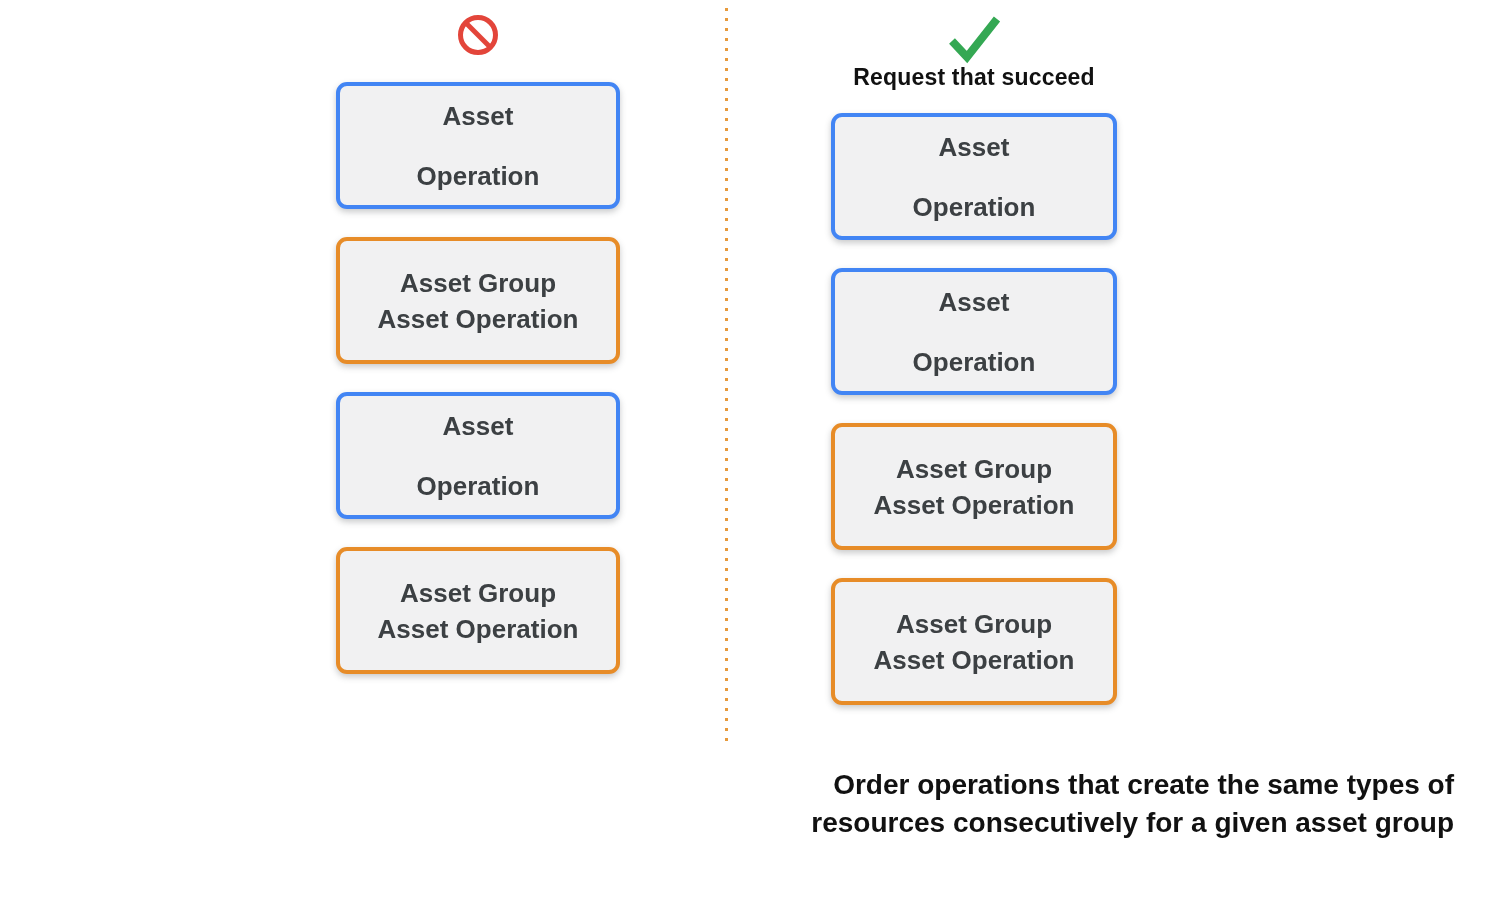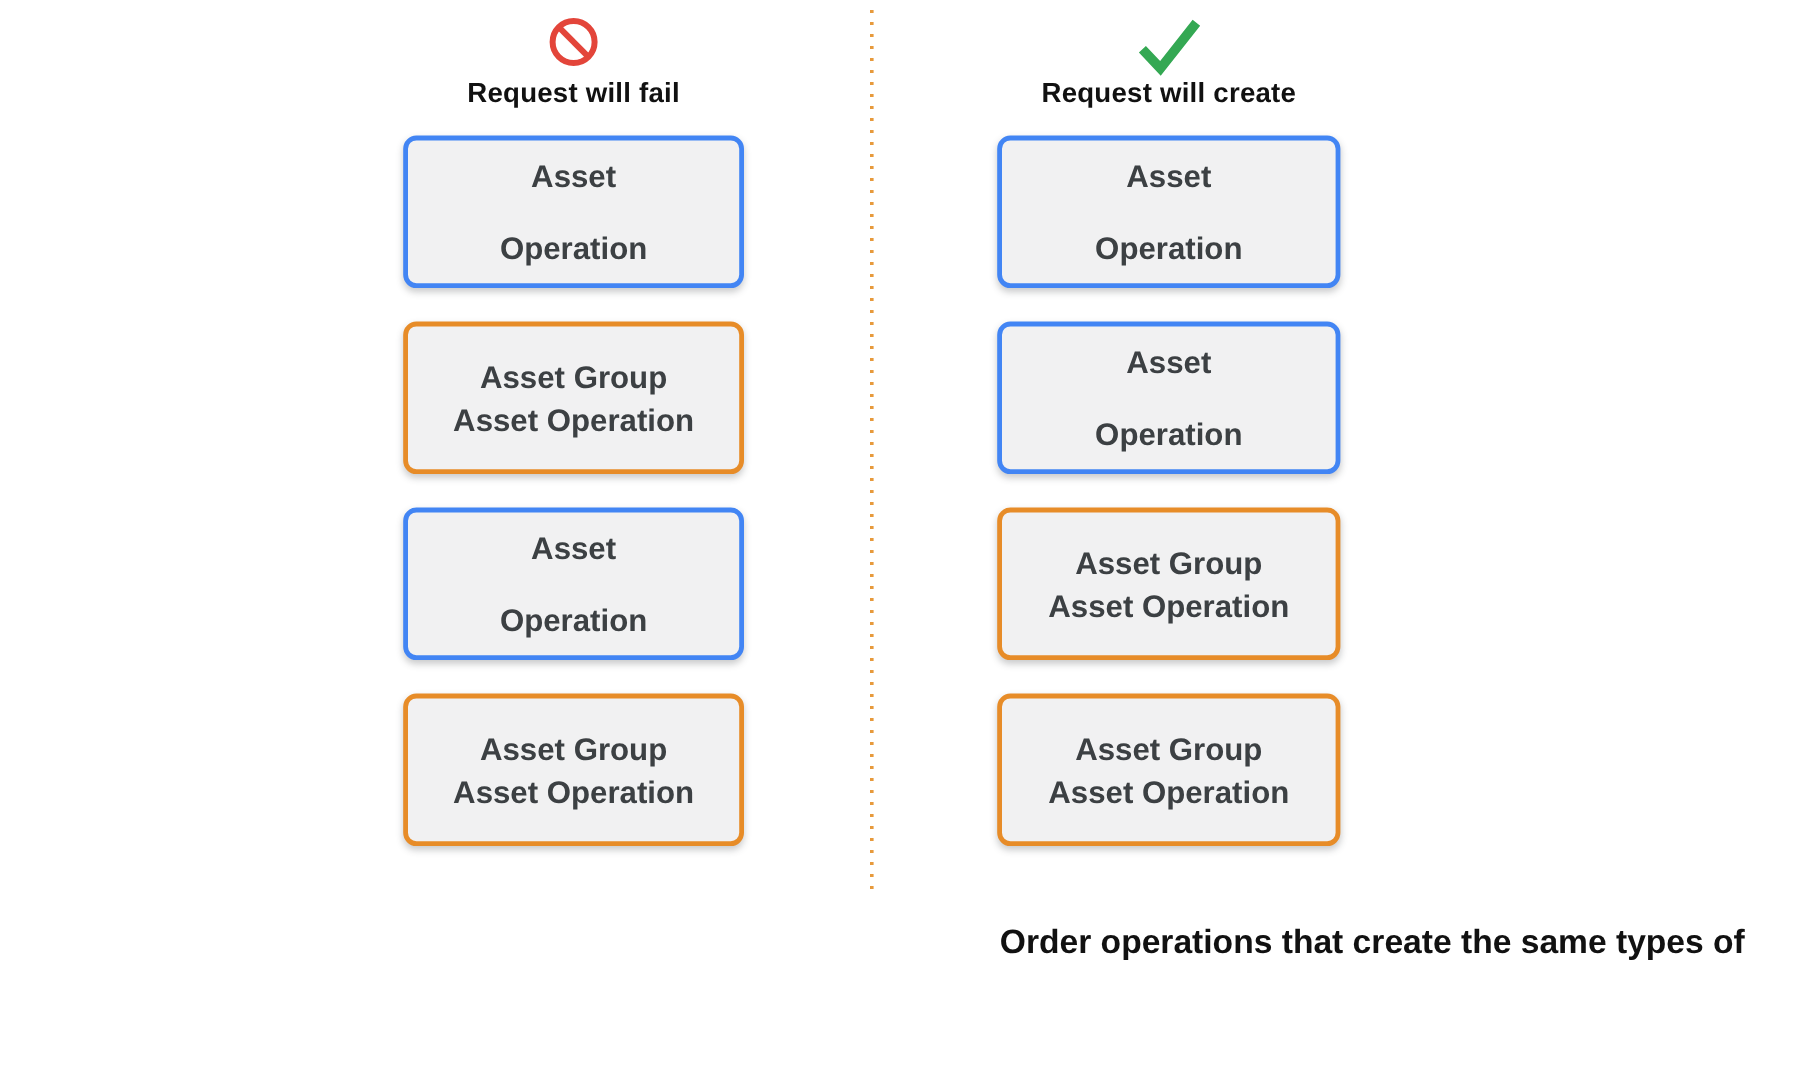--- a/index.html
+++ b/index.html
@@ -89,21 +89,20 @@
 </head>
 <body>
 
 <div class="column col-fail">
   <div class="icon-wrap">
     <svg width="42" height="42" viewBox="0 0 42 42" aria-hidden="true">
       <circle cx="21" cy="21" r="17.5" fill="none" stroke-width="5" stroke="#E3453A"></circle>
       <line x1="9.5" y1="9.5" x2="32.5" y2="32.5" stroke-width="5" stroke="#E3453A"></line>
     </svg>
   </div>
-  <div class="col-label">Request will fail</div>
 
   <div class="box first" data-variant="blue">
     <span>Asset</span>
     <span>Operation</span>
   </div>
   <div class="box" data-variant="orange">
     <span>Asset Group</span>
     <span>Asset Operation</span>
   </div>
   <div class="box" data-variant="blue">
@@ -117,21 +116,21 @@
 </div>
 
 <div class="divider"></div>
 
 <div class="column col-succeed">
   <div class="icon-wrap">
     <svg width="58" height="50" viewBox="0 0 58 50" aria-hidden="true">
       <path d="M7 27 L22 43 L52 5" fill="none" stroke-width="8" stroke="#34A853"></path>
     </svg>
   </div>
-  <div class="col-label">Request will create</div>
+  <div class="col-label">Request that succeed</div>
 
   <div class="box first" data-variant="blue">
     <span>Asset</span>
     <span>Operation</span>
   </div>
   <div class="box" data-variant="blue">
     <span>Asset</span>
     <span>Operation</span>
   </div>
   <div class="box" data-variant="orange">
@@ -139,13 +138,14 @@
     <span>Asset Operation</span>
   </div>
   <div class="box" data-variant="orange">
     <span>Asset Group</span>
     <span>Asset Operation</span>
   </div>
 </div>
 
 <div class="caption">
   <div>Order operations that create the same types of</div>
+  <div>resources consecutively for a given asset group</div>
 </div>
 
 </body></html>

